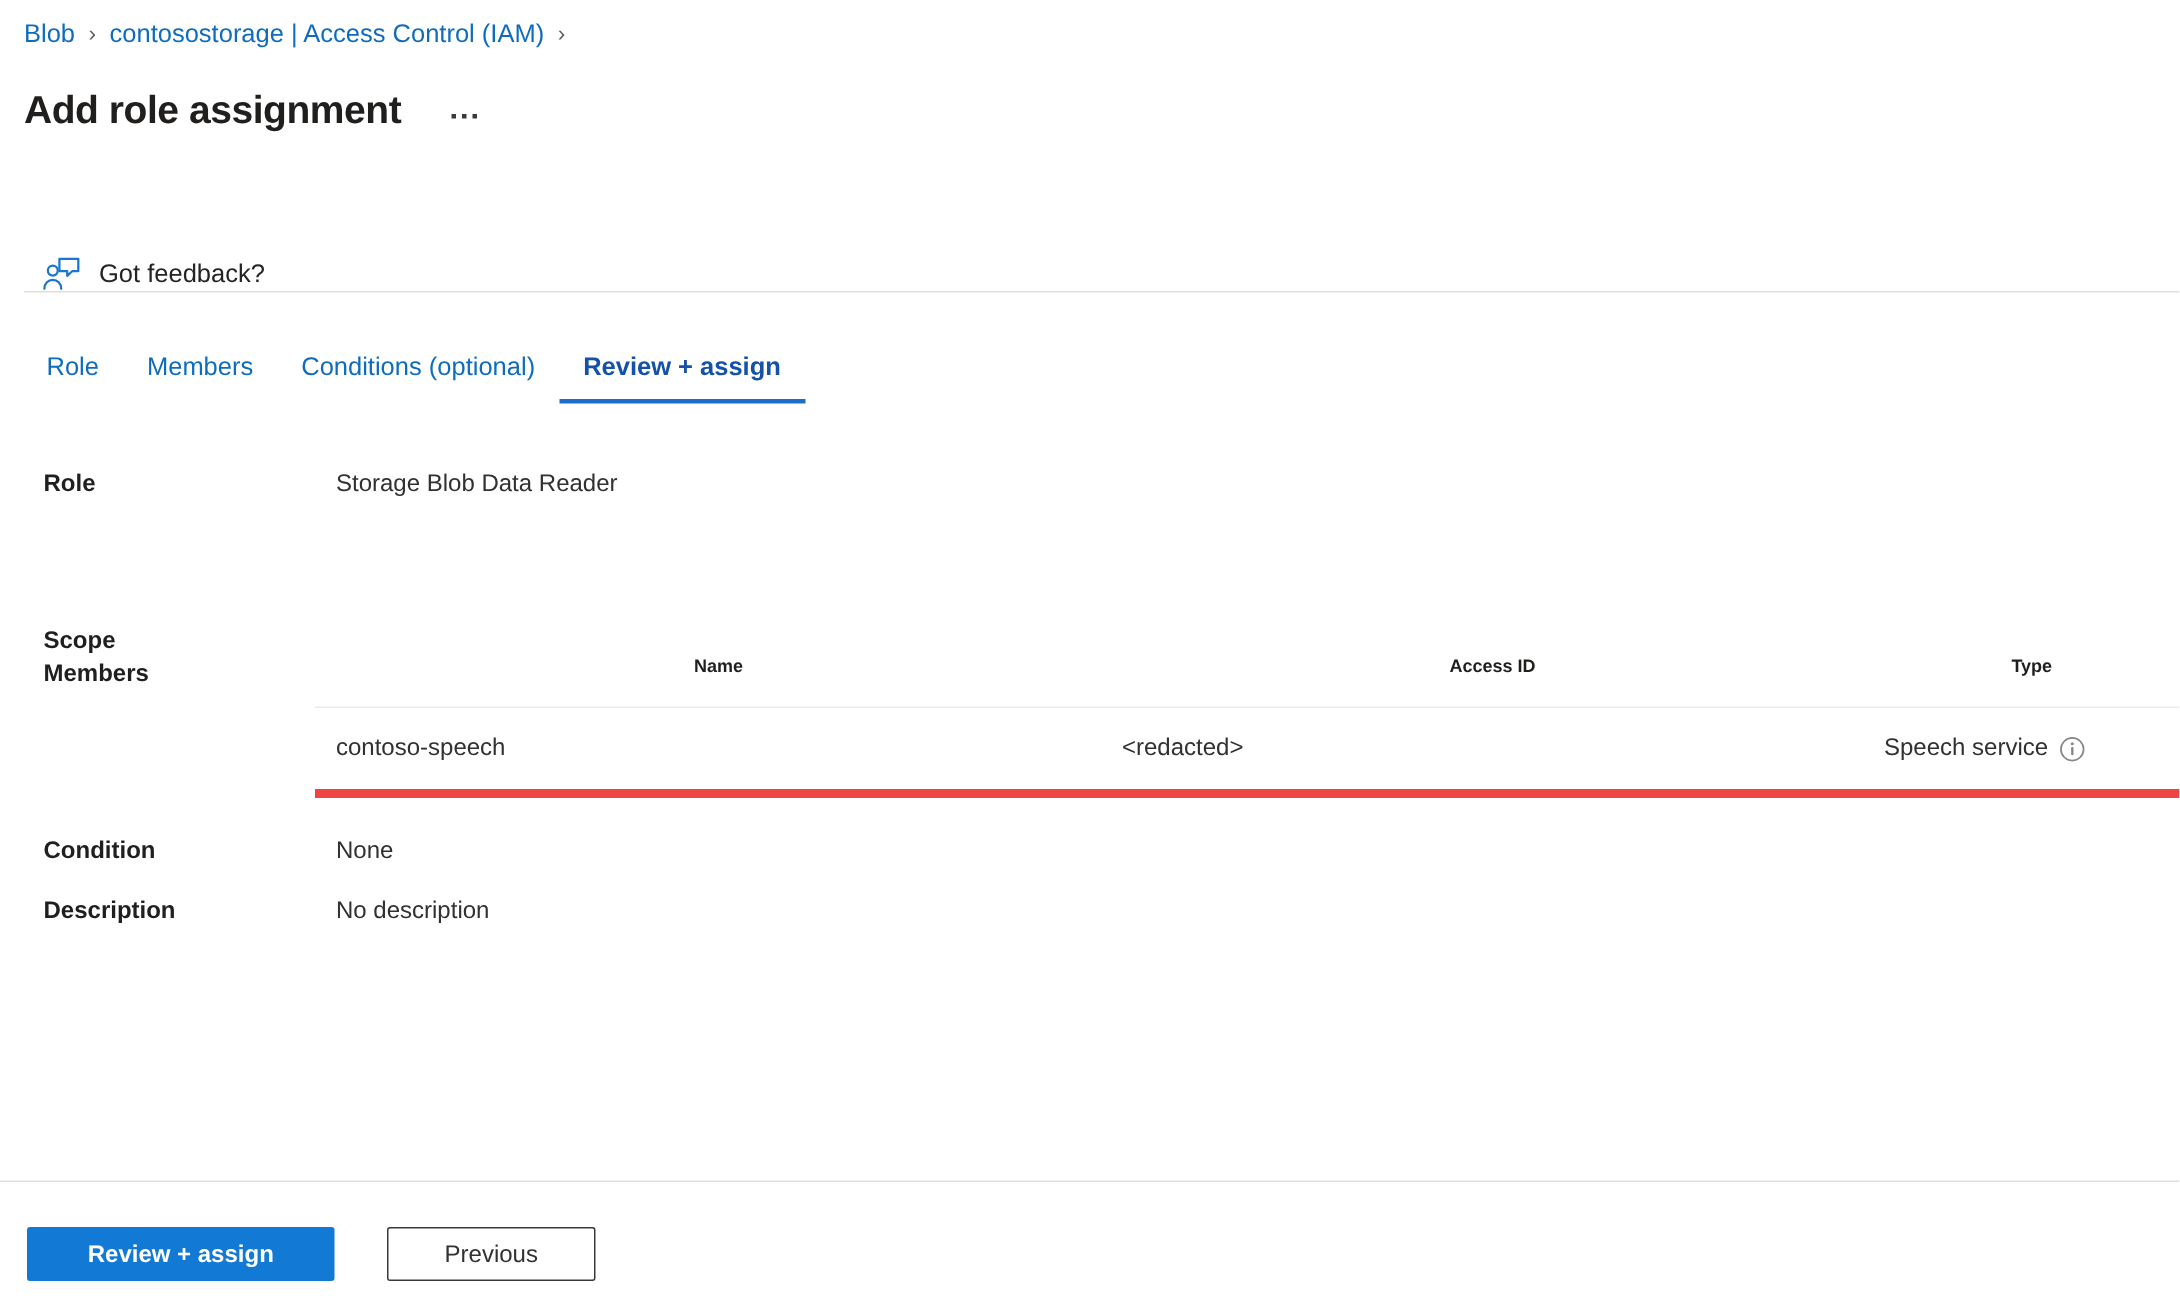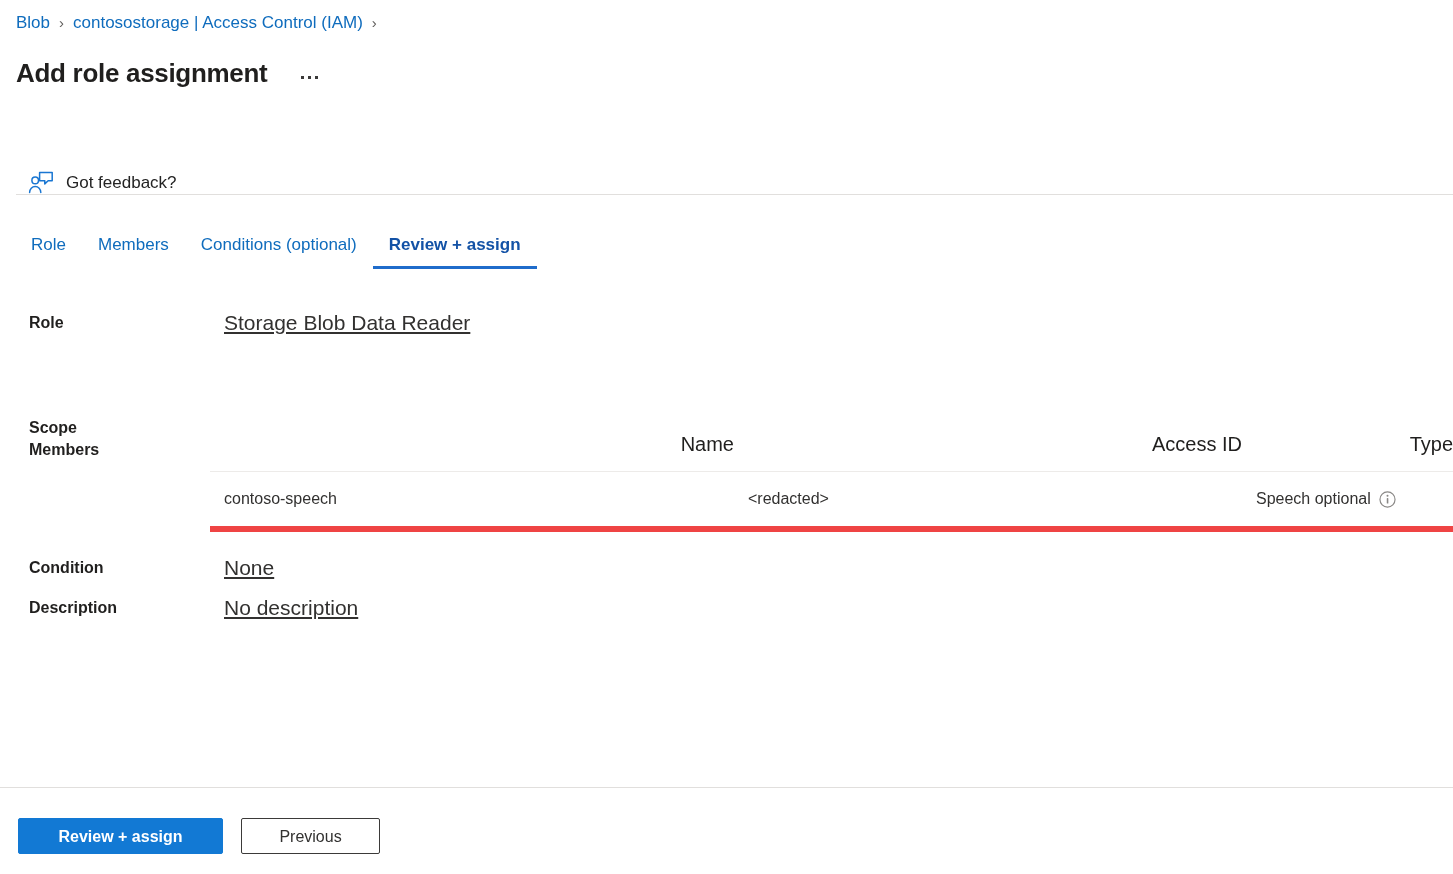--- a/index.html
+++ b/index.html
@@ -143,43 +143,42 @@
   .field-label {
     width: 224px;
     padding-left: 29px;
     box-sizing: border-box;
     font-size: 16px;
     font-weight: 700;
     color: #201f1e;
     line-height: 22px;
   }
   .field-value {
-    font-size: 21px;
+    font-size: 16px;
     color: #323130;
     line-height: 22px;
     white-space: nowrap;
-    text-decoration: underline;
   }
   .row-role { height: 64px; }
   .row-scope { height: 63px; align-items: flex-end; }
   .row-description { height: 63px; }
   .row-condition { height: 40px; }
 
   
   .row-members { min-height: 118px; }
   .members-table {
     width: 1201px;
     border-collapse: collapse;
     table-layout: fixed;
     margin-top: -6px;
   }
   .members-table th {
-    text-align: right;
-    font-size: 20px;
-    font-weight: 400;
+    text-align: center;
+    font-size: 12px;
+    font-weight: 700;
     color: #201f1e;
     padding: 0 0 16px 14px;
     border-bottom: 1px solid #edebe9;
     line-height: 22px;
   }
   .members-table td {
     font-size: 16px;
     color: #323130;
     padding: 16px 0 16px 14px;
     border-bottom: 6px solid #ef4444;
@@ -231,21 +230,21 @@
     text-align: center;
   }
   .btn-secondary {
     background: #ffffff;
     color: #323130;
     border: 1px solid #3b3a39;
     padding: 8px 16px;
     height: 36px;
     min-width: 139px;
     text-align: center;
-    margin-left: 18px;
+    margin-left: 35px;
   }
 </style>
 </head>
 <body>
 
 <div class="breadcrumb">
   <span class="crumb-link">Blob</span>
   <span class="crumb-sep">›</span>
   <span class="crumb-link">contosostorage | Access Control (IAM)</span>
   <span class="crumb-sep">›</span>
@@ -307,21 +306,21 @@
           <th class="col-object">Access ID</th>
           <th class="col-type">Type</th>
         </tr>
       </thead>
       <tbody>
         <tr>
           <td>contoso-speech</td>
           <td>&lt;redacted&gt;</td>
           <td>
             <span class="type-cell">
-              <span>Speech optional</span>
+              <span>Speech service</span>
               <span>
                 <svg class="info-icon" viewBox="0 0 16 16" xmlns="http://www.w3.org/2000/svg">
                   <circle cx="8" cy="8" r="7.1" fill="none" stroke="#8a8886" stroke-width="1.1"></circle>
                   <circle cx="8" cy="4.5" r="0.95" fill="#8a8886"></circle>
                   <rect x="7.3" y="6.6" width="1.5" height="5.2" rx="0.6" fill="#8a8886"></rect>
                 </svg>
               </span>
             </span>
           </td>
         </tr>

